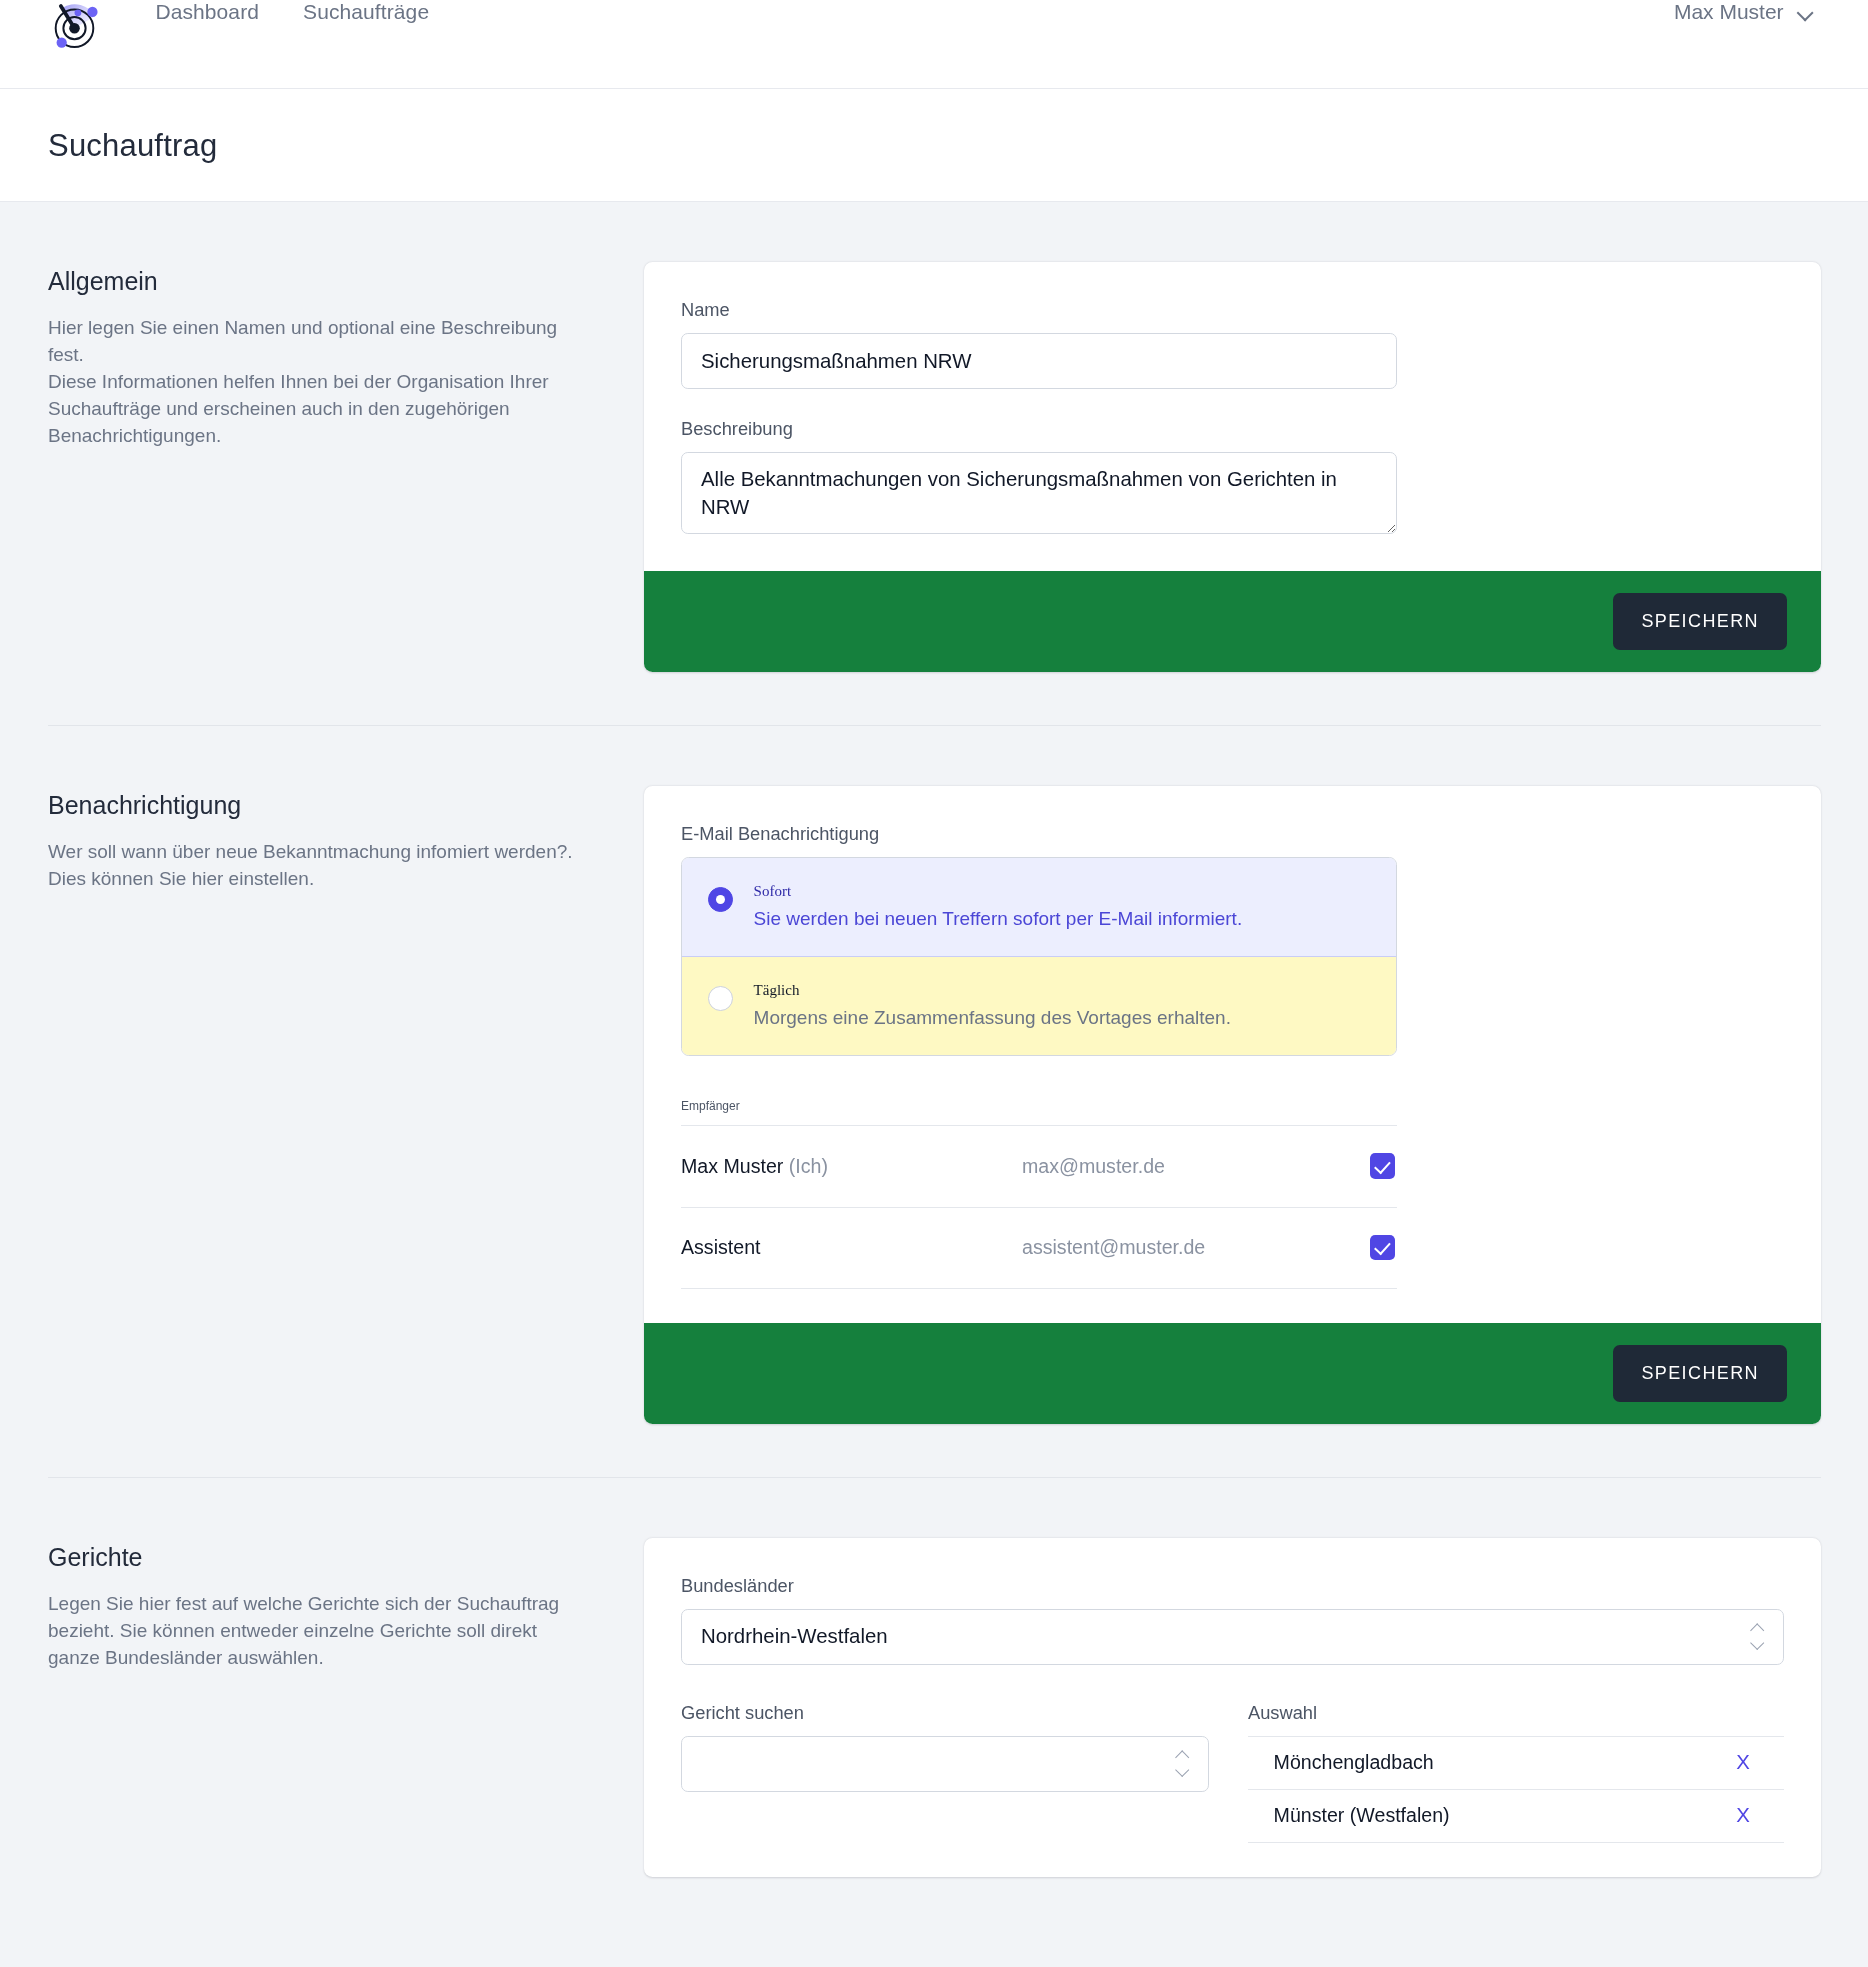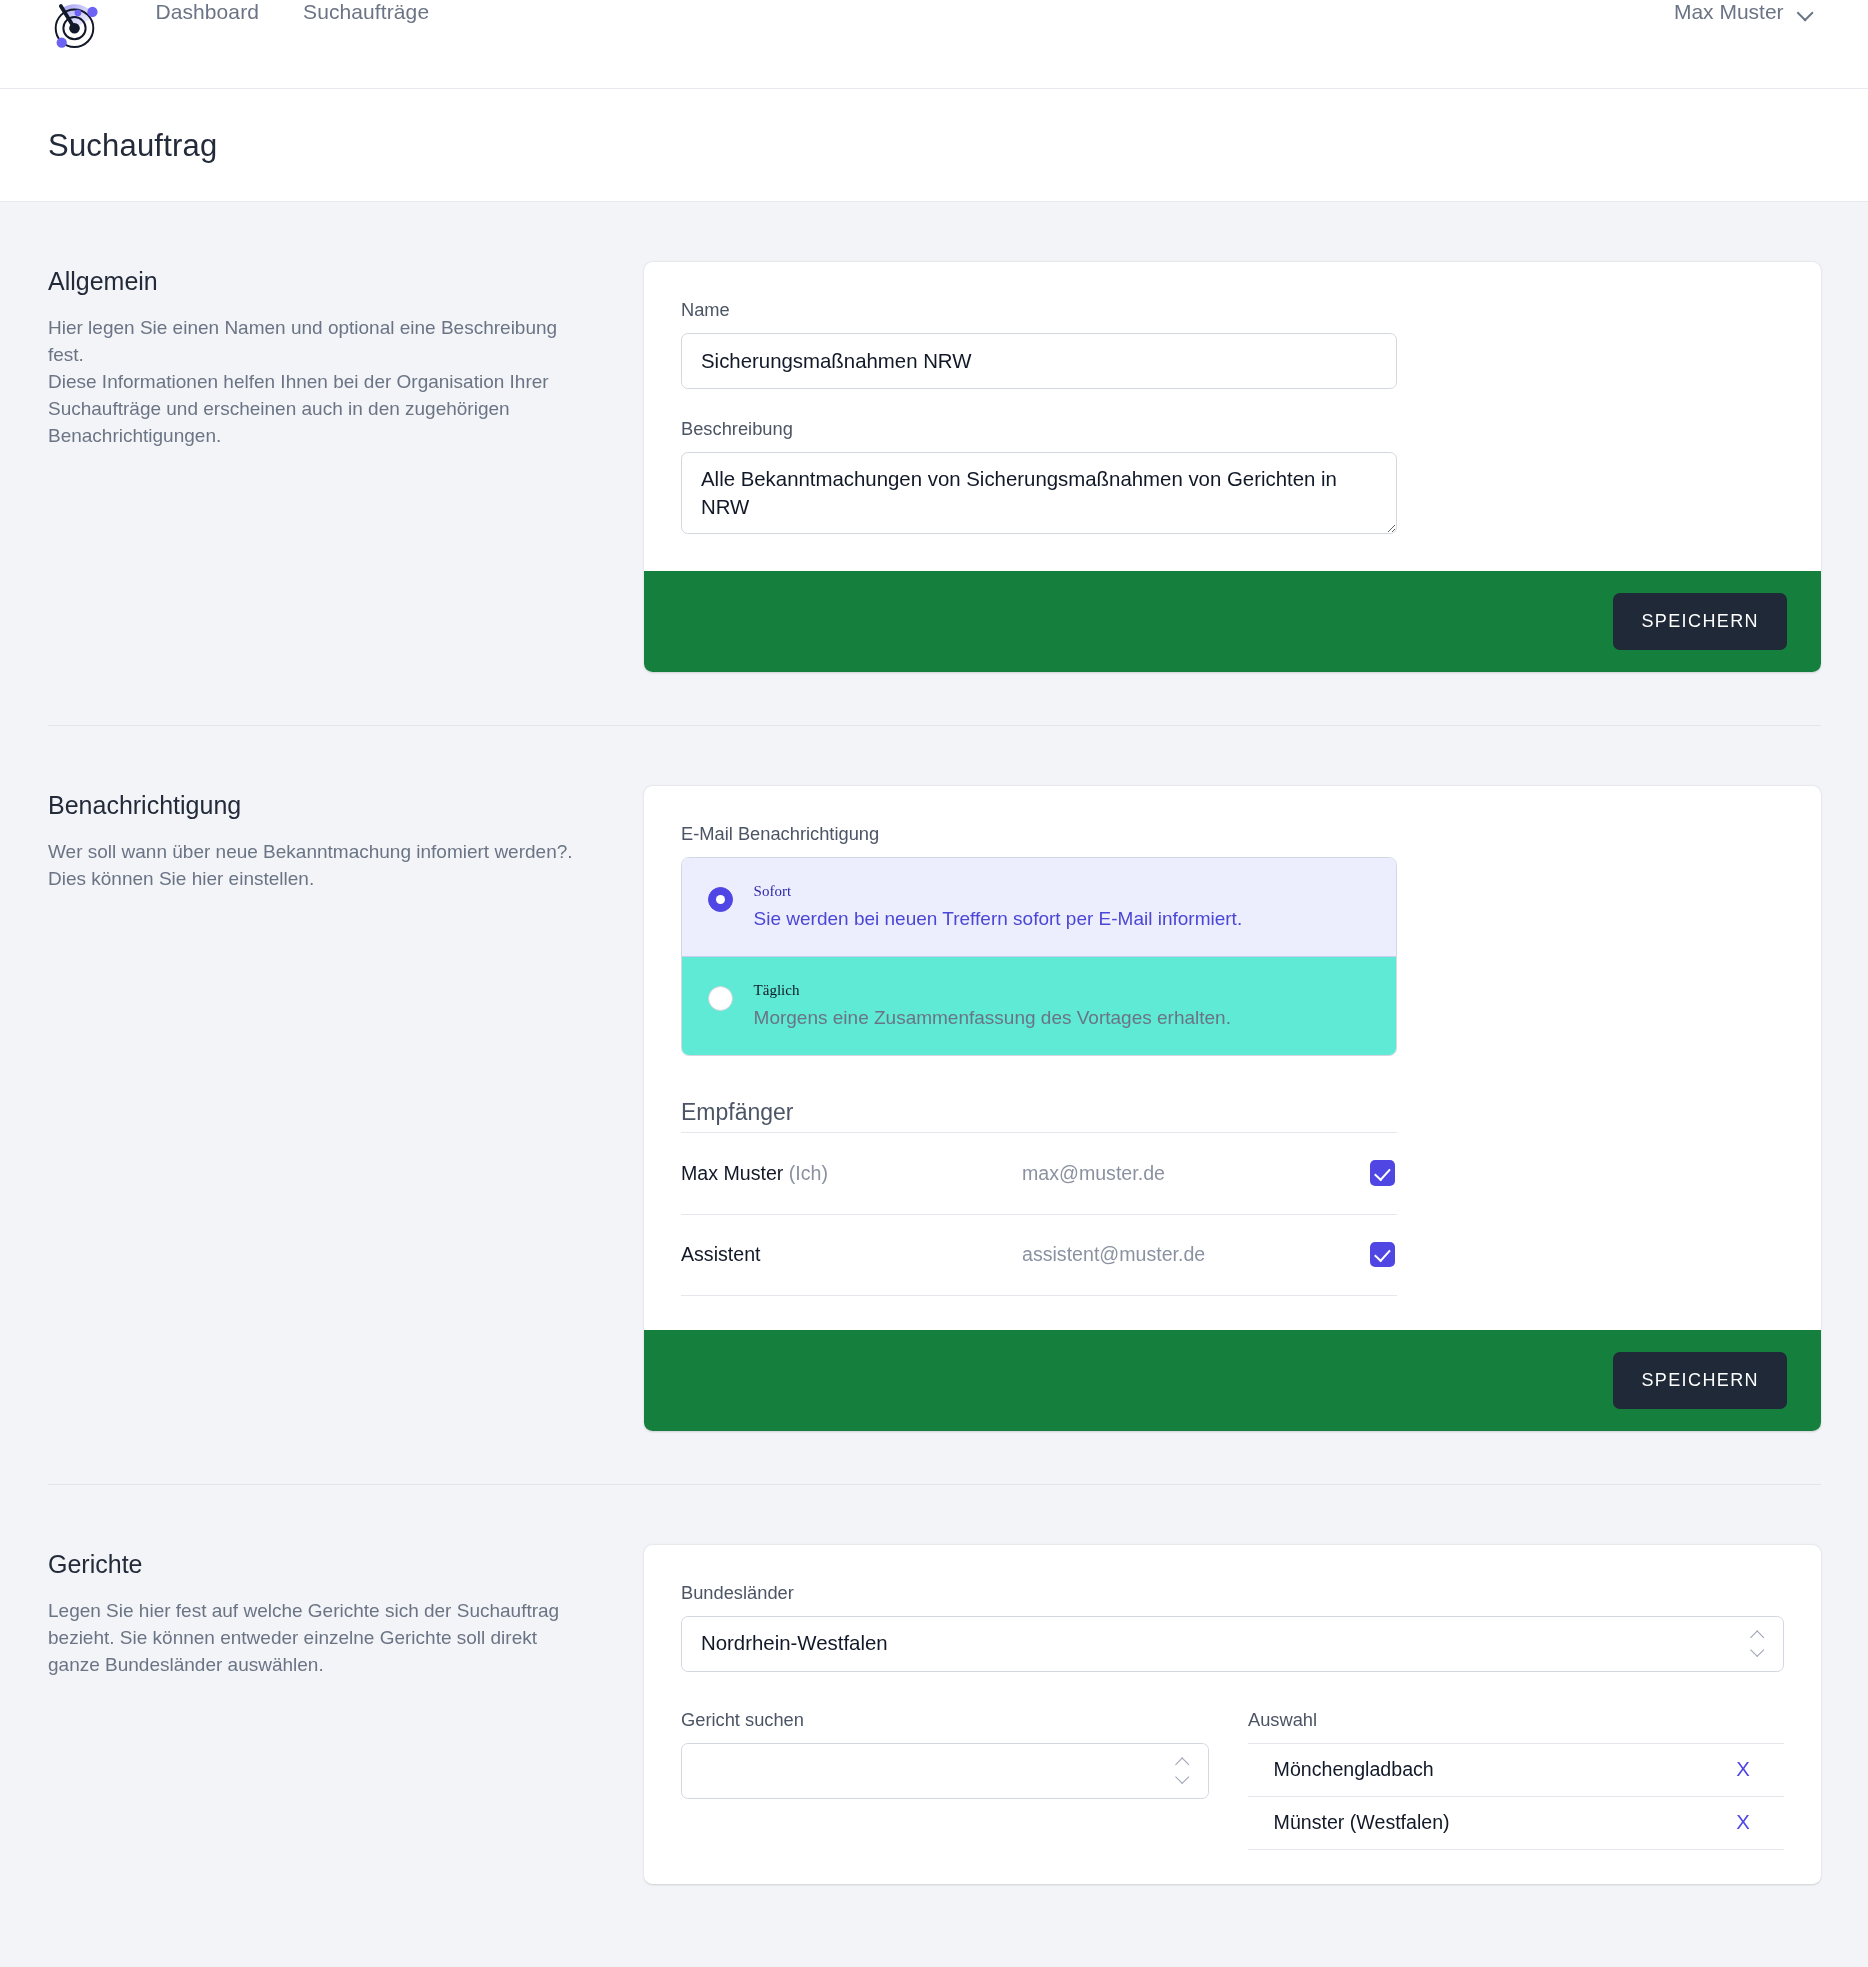--- a/index.html
+++ b/index.html
@@ -179,21 +179,21 @@
     border-radius: 7.7px;
     overflow: hidden;
   }
   .radio-row {
     display: flex;
     align-items: flex-start;
     gap: 20.4px;
     padding: 25.6px 25.6px 25.6px 25.6px;
     border-bottom: 0.9px solid #e4e7ec;
     cursor: pointer;
-    background: #5eead4;
+    background: #fef9c3;
   }
   .radio-row:last-child { border-bottom: none; }
   .radio-row.selected { background: #eceefe; border-bottom-color: #c9cdf6; }
 
   .radio-mark {
     flex: 0 0 auto;
     width: 25.6px; height: 25.6px;
     border-radius: 50%;
     border: 1.7px solid #cdd2dc;
     background: #fff;
@@ -216,23 +216,23 @@
   .radio-texts { display: flex; flex-direction: column; gap: 7.7px; }
   .radio-title { font-size: 15px; color: #111827; font-family: Liberation Serif, serif; }
   .radio-sub { font-size: 19px; color: #6b7485; }
   .radio-row.selected .radio-title { color: #2f2aa8; }
   .radio-row.selected .radio-sub { color: #4b46d6; }
 
   
   .recipients { width: 716px; max-width: 100%; margin-top: 43px; }
   .recipients-label {
     display: block;
-    font-size: 23px;
+    font-size: 12px;
     color: #4c5565;
-    margin-bottom: 6px;
+    margin-bottom: 12px;
   }
   .recipient-row {
     display: flex;
     align-items: center;
     border-top: 0.9px solid #e4e7ec;
     height: 82px;
   }
   .recipients .recipient-row:last-of-type { border-bottom: 0.9px solid #e4e7ec; }
   .rec-name { font-size: 19.6px; color: #111827; width: 341px; }
   .rec-name .muted { color: #8a92a1; }

